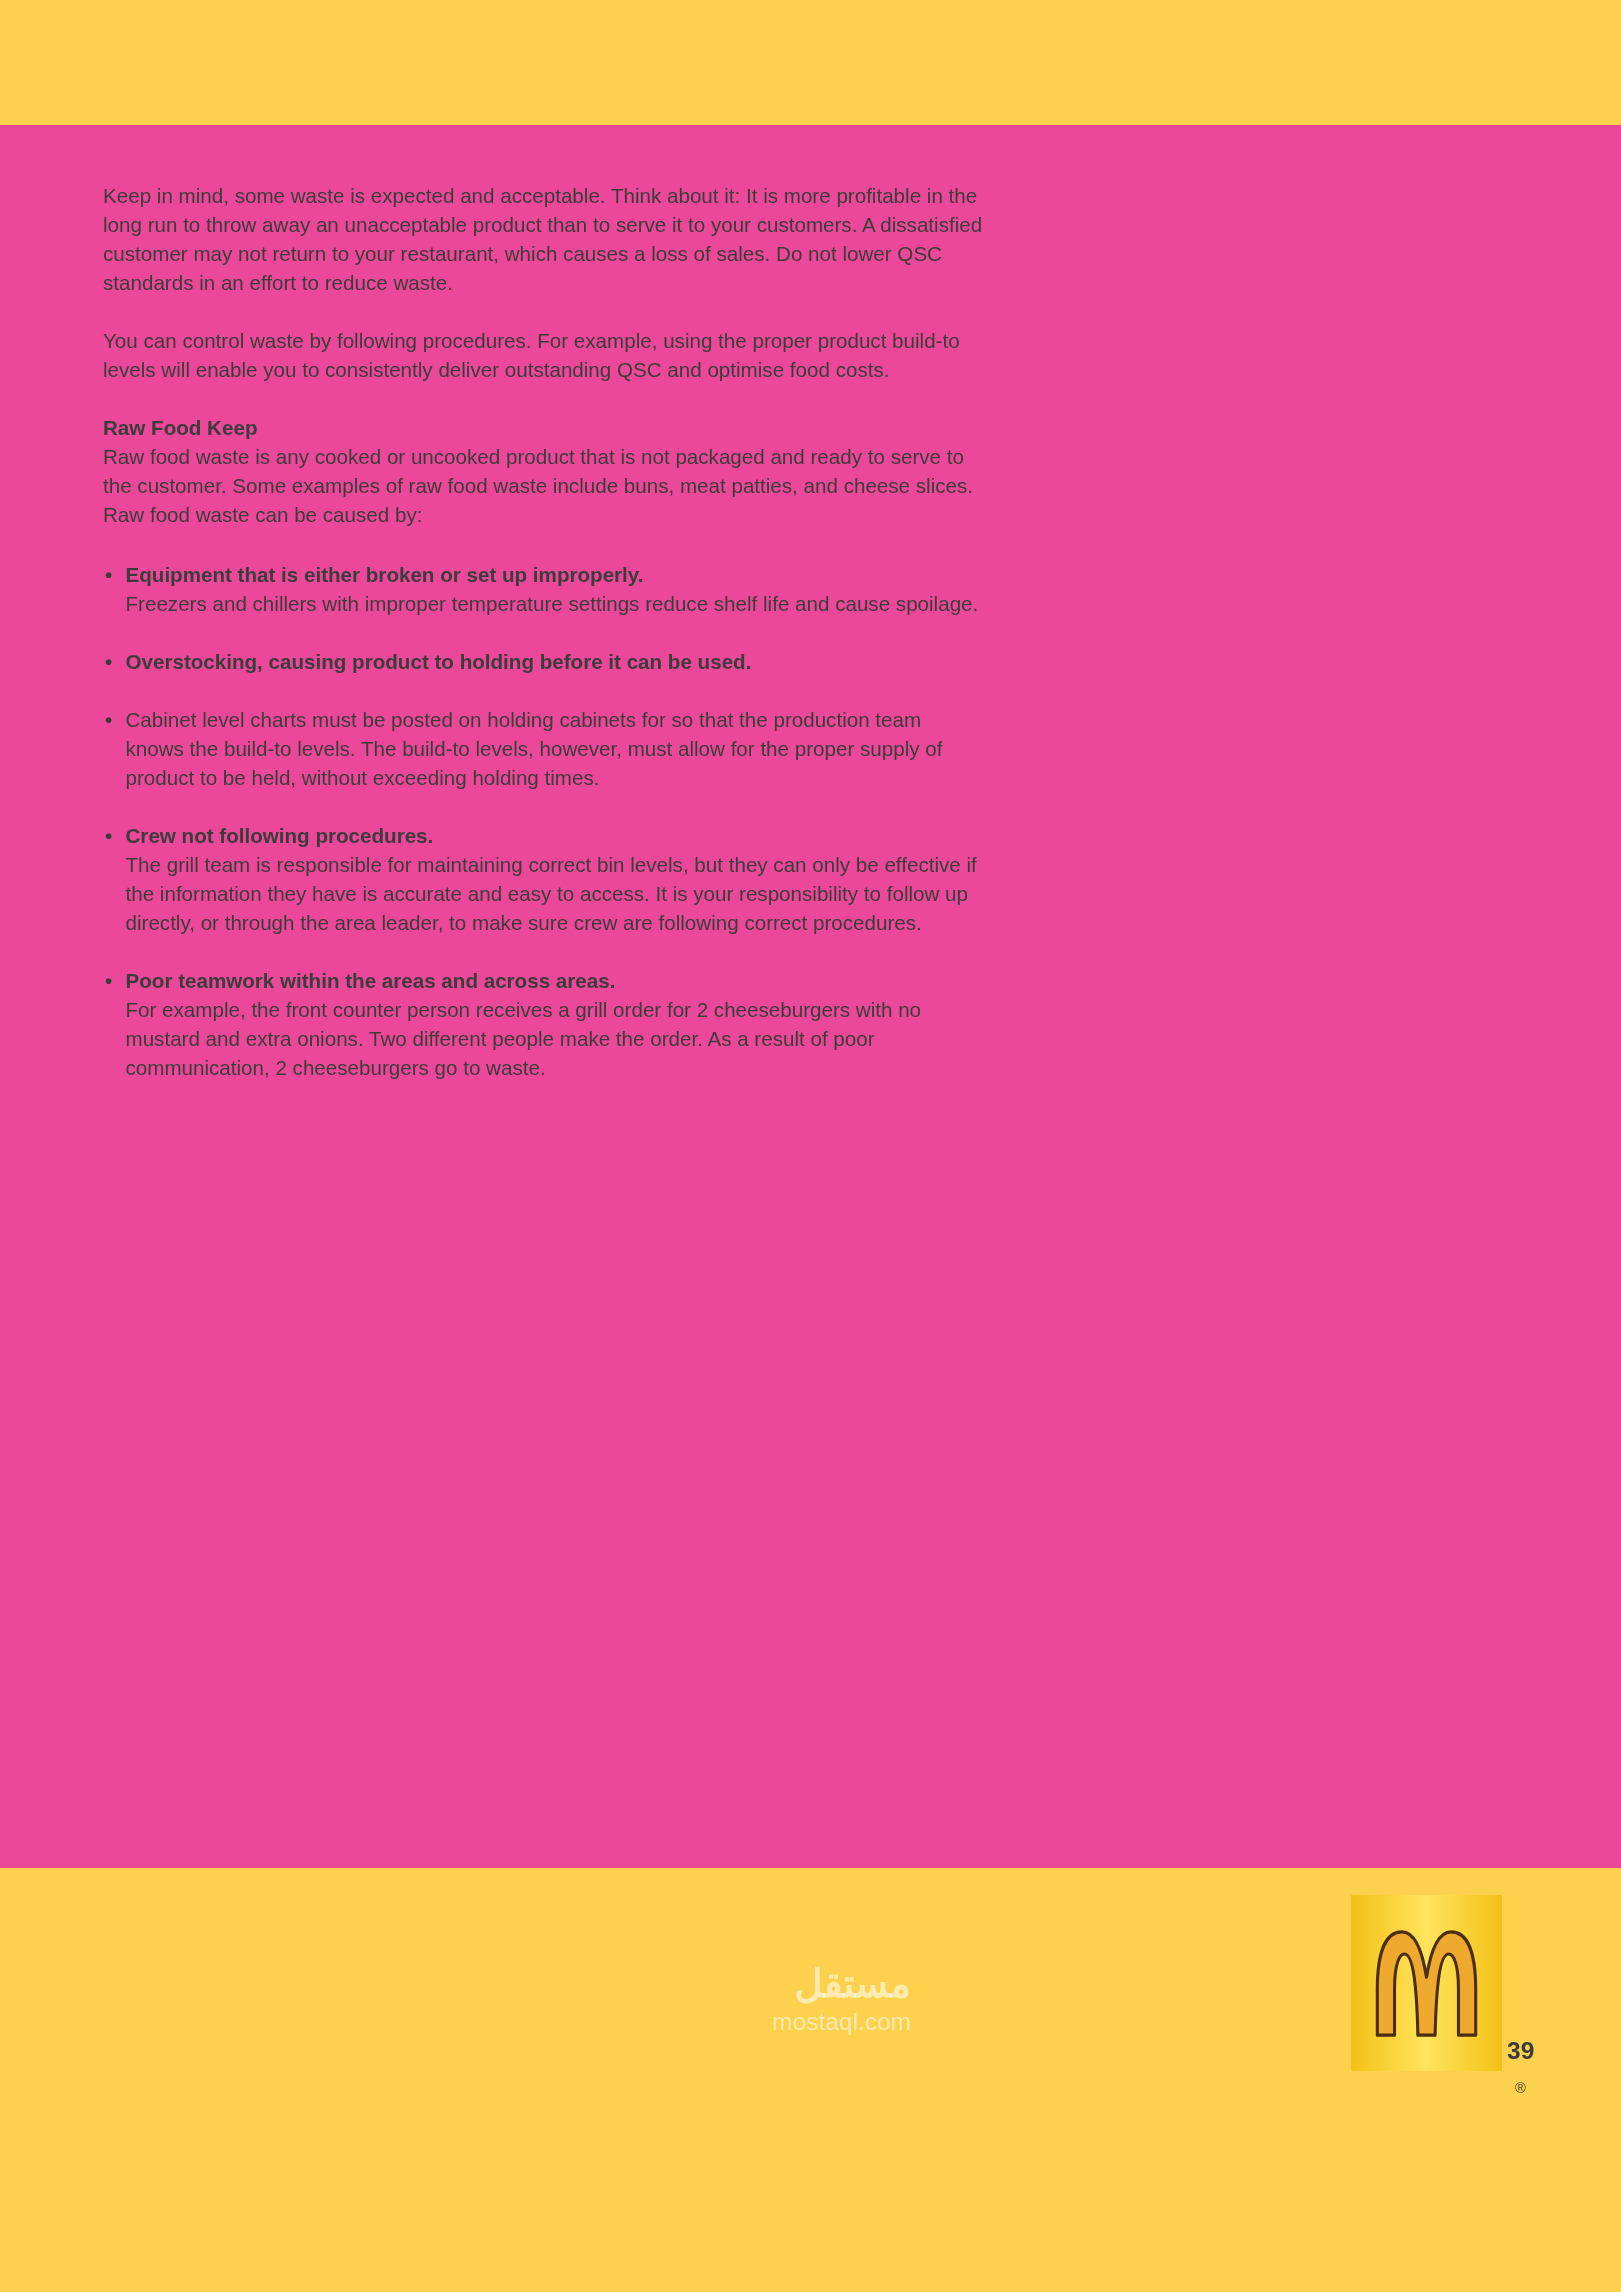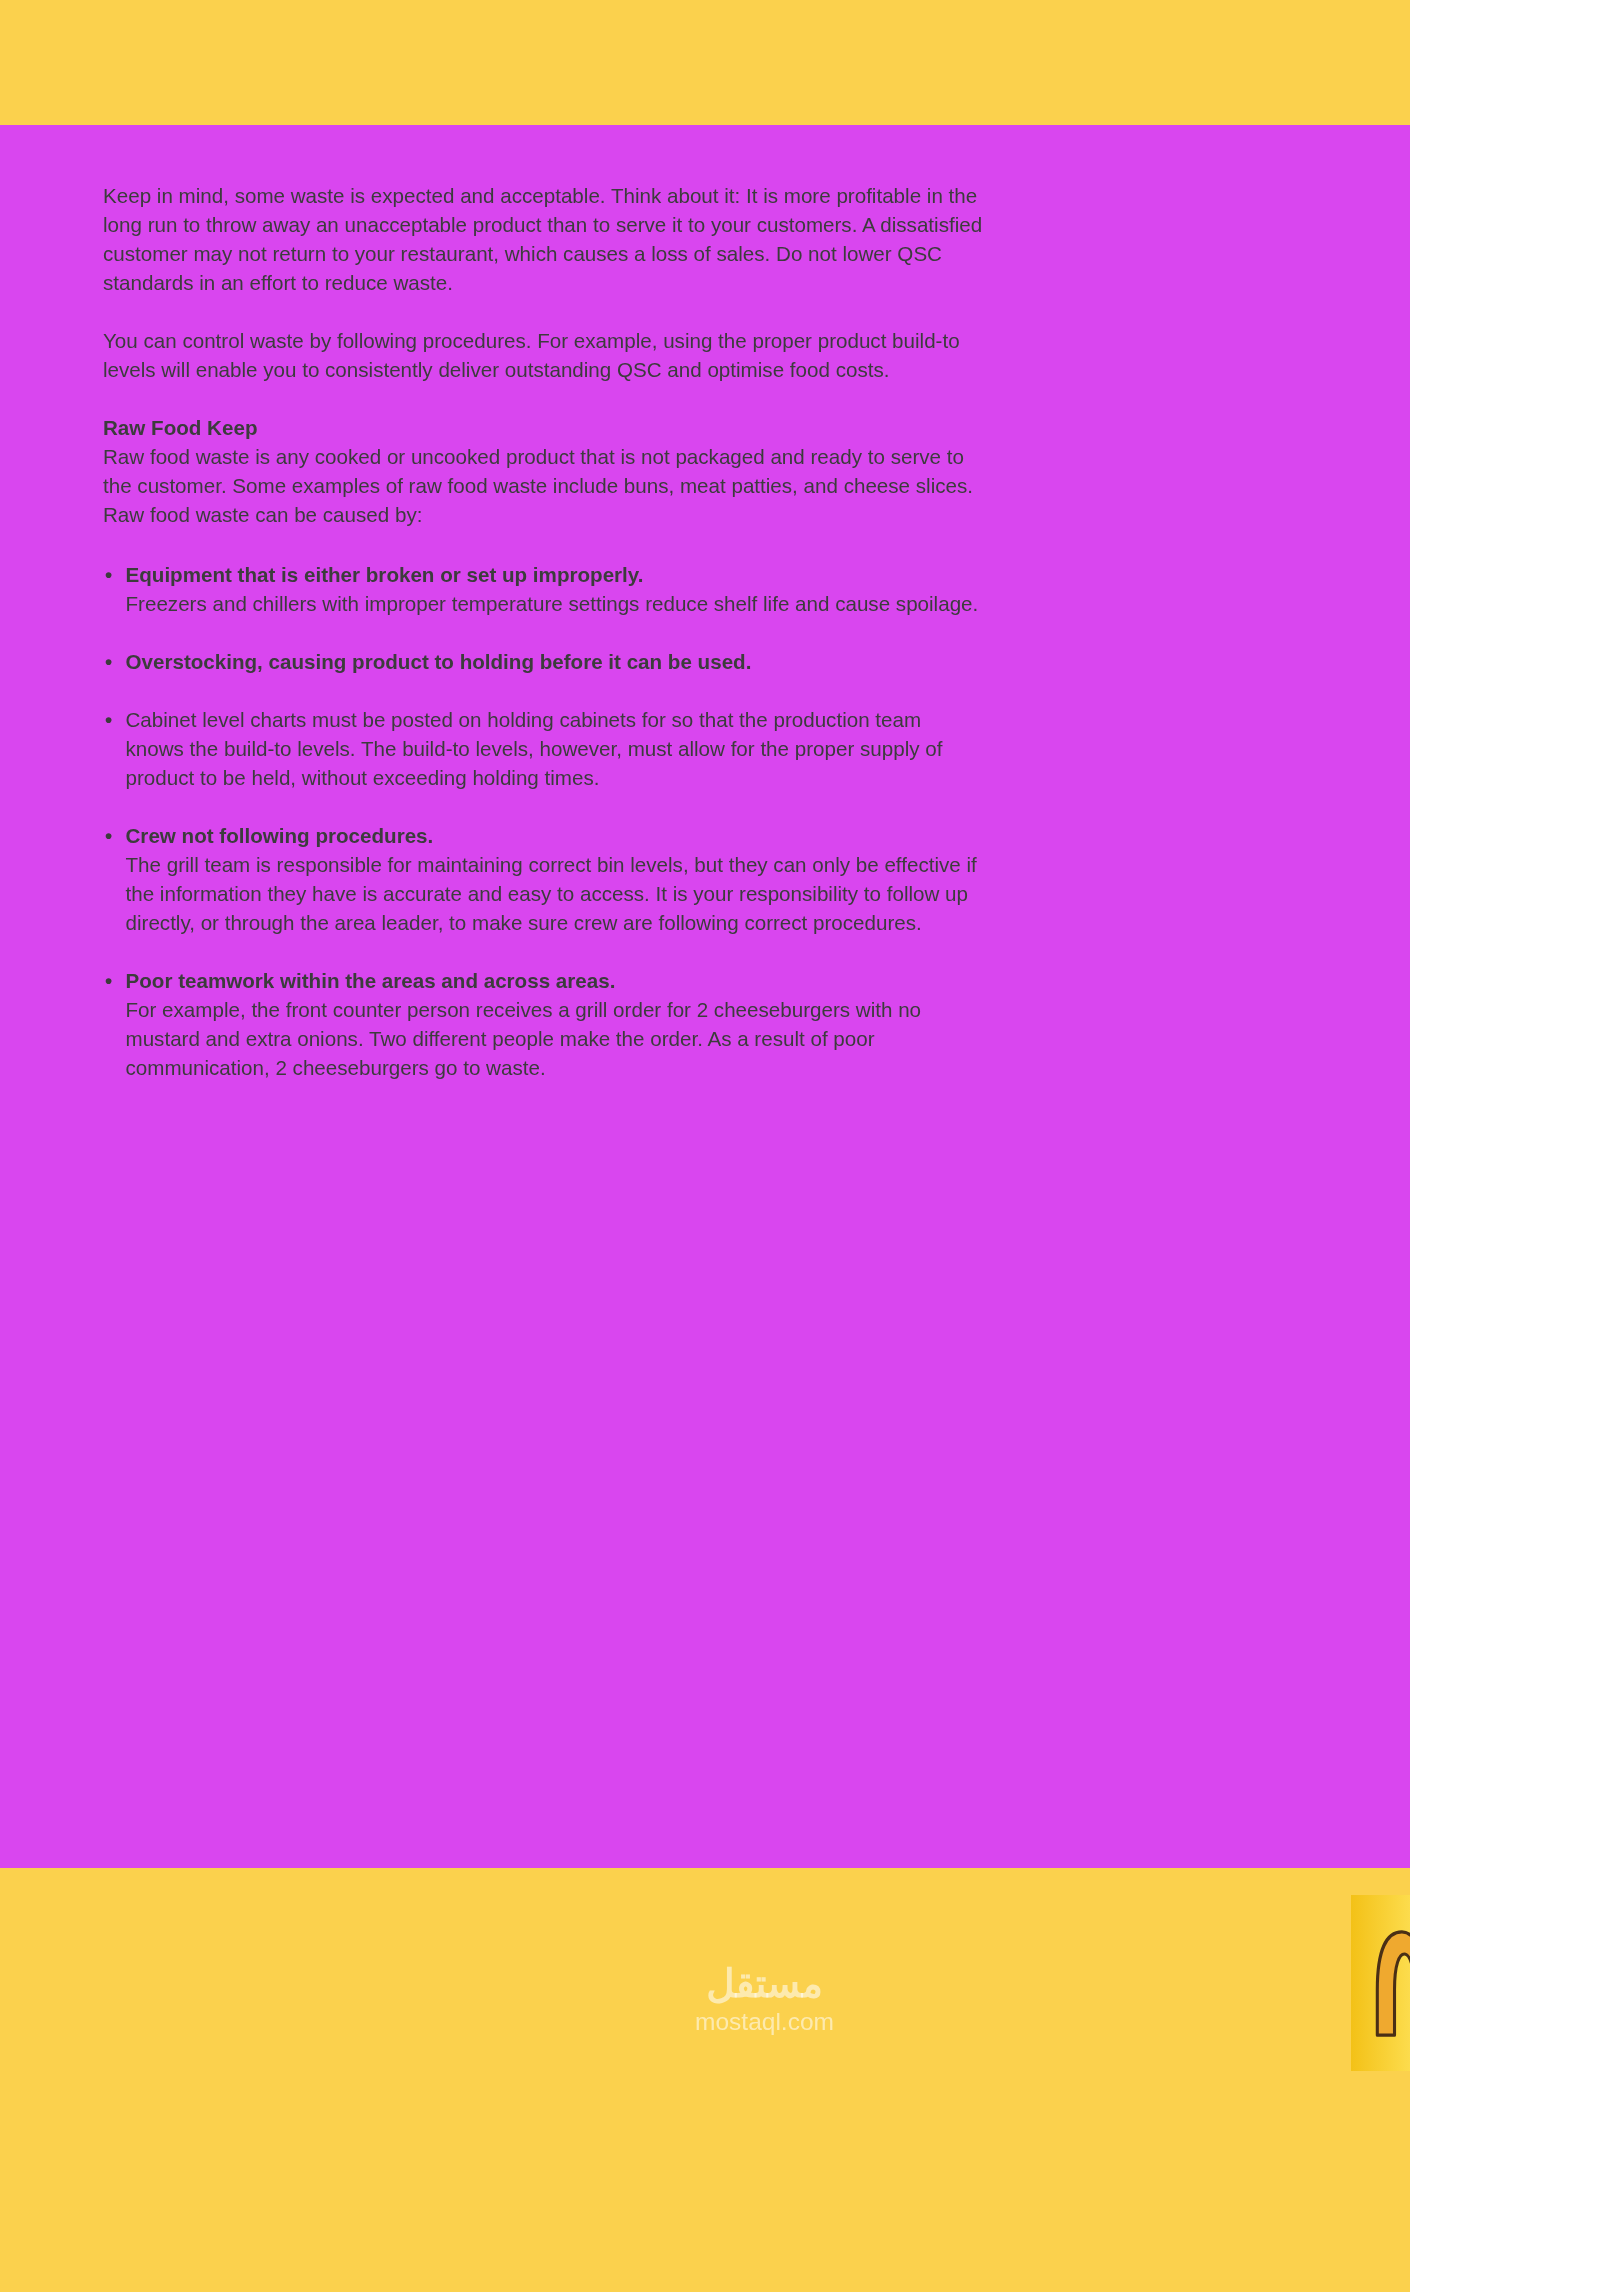--- a/index.html
+++ b/index.html
@@ -1,21 +1,21 @@
 <!DOCTYPE html>
 <html><head>
 <meta charset="utf-8">
 <style>
   * { margin: 0; padding: 0; box-sizing: border-box; }
   html, body { background: #ffffff; }
   .page {
     position: relative;
-    width: 1410px;
+    width: 1621px;
     height: 2293px;
-    background: #d946ef;
+    background: #ec4899;
     font-family: "Liberation Sans", sans-serif;
     color: #3c3c3c;
     overflow: hidden;
   }
   .band {
     position: absolute;
     left: 0;
     width: 100%;
     background: #fbd14d;
   }
@@ -45,24 +45,24 @@
     position: absolute;
     left: 2px;
     top: 0;
     font-weight: bold;
   }
   .b-title { display: block; font-weight: bold; }
   .b-body { display: block; }
 
   .watermark {
     position: absolute;
-    left: 588px;
+    left: 558px;
     top: 1960px;
     width: 353px;
-    text-align: center;
+    text-align: right;
     color: rgba(255, 255, 255, 0.55);
   }
   .wm-ar { font-size: 39px; font-weight: bold; line-height: 47px; }
   .wm-domain { font-size: 24.5px; line-height: 29px; }
 
   .logo-box {
     position: absolute;
     left: 1351px;
     top: 1895px;
     width: 151px;

